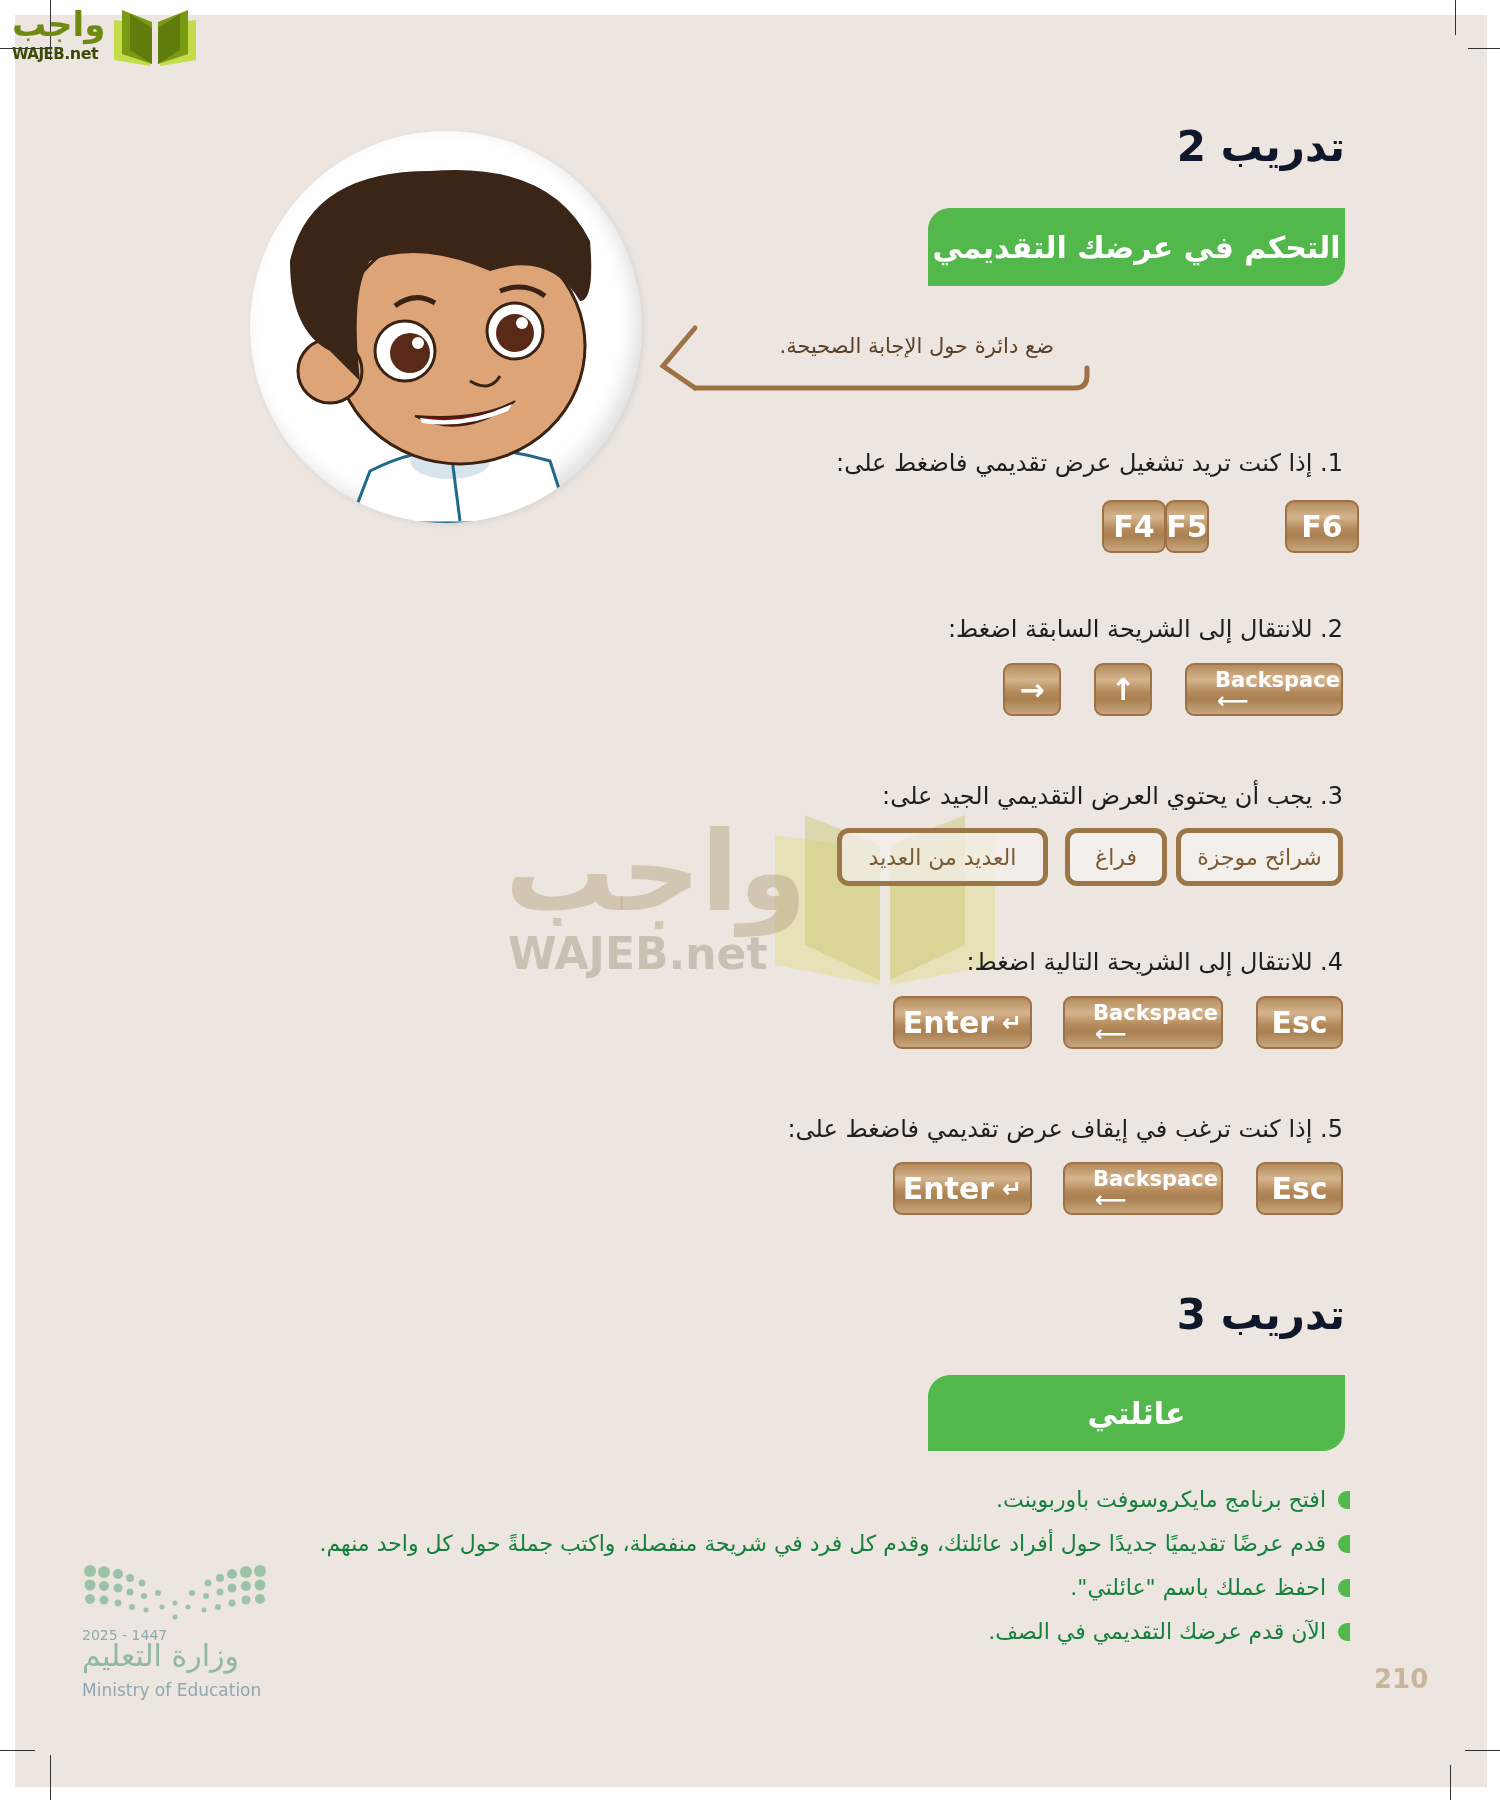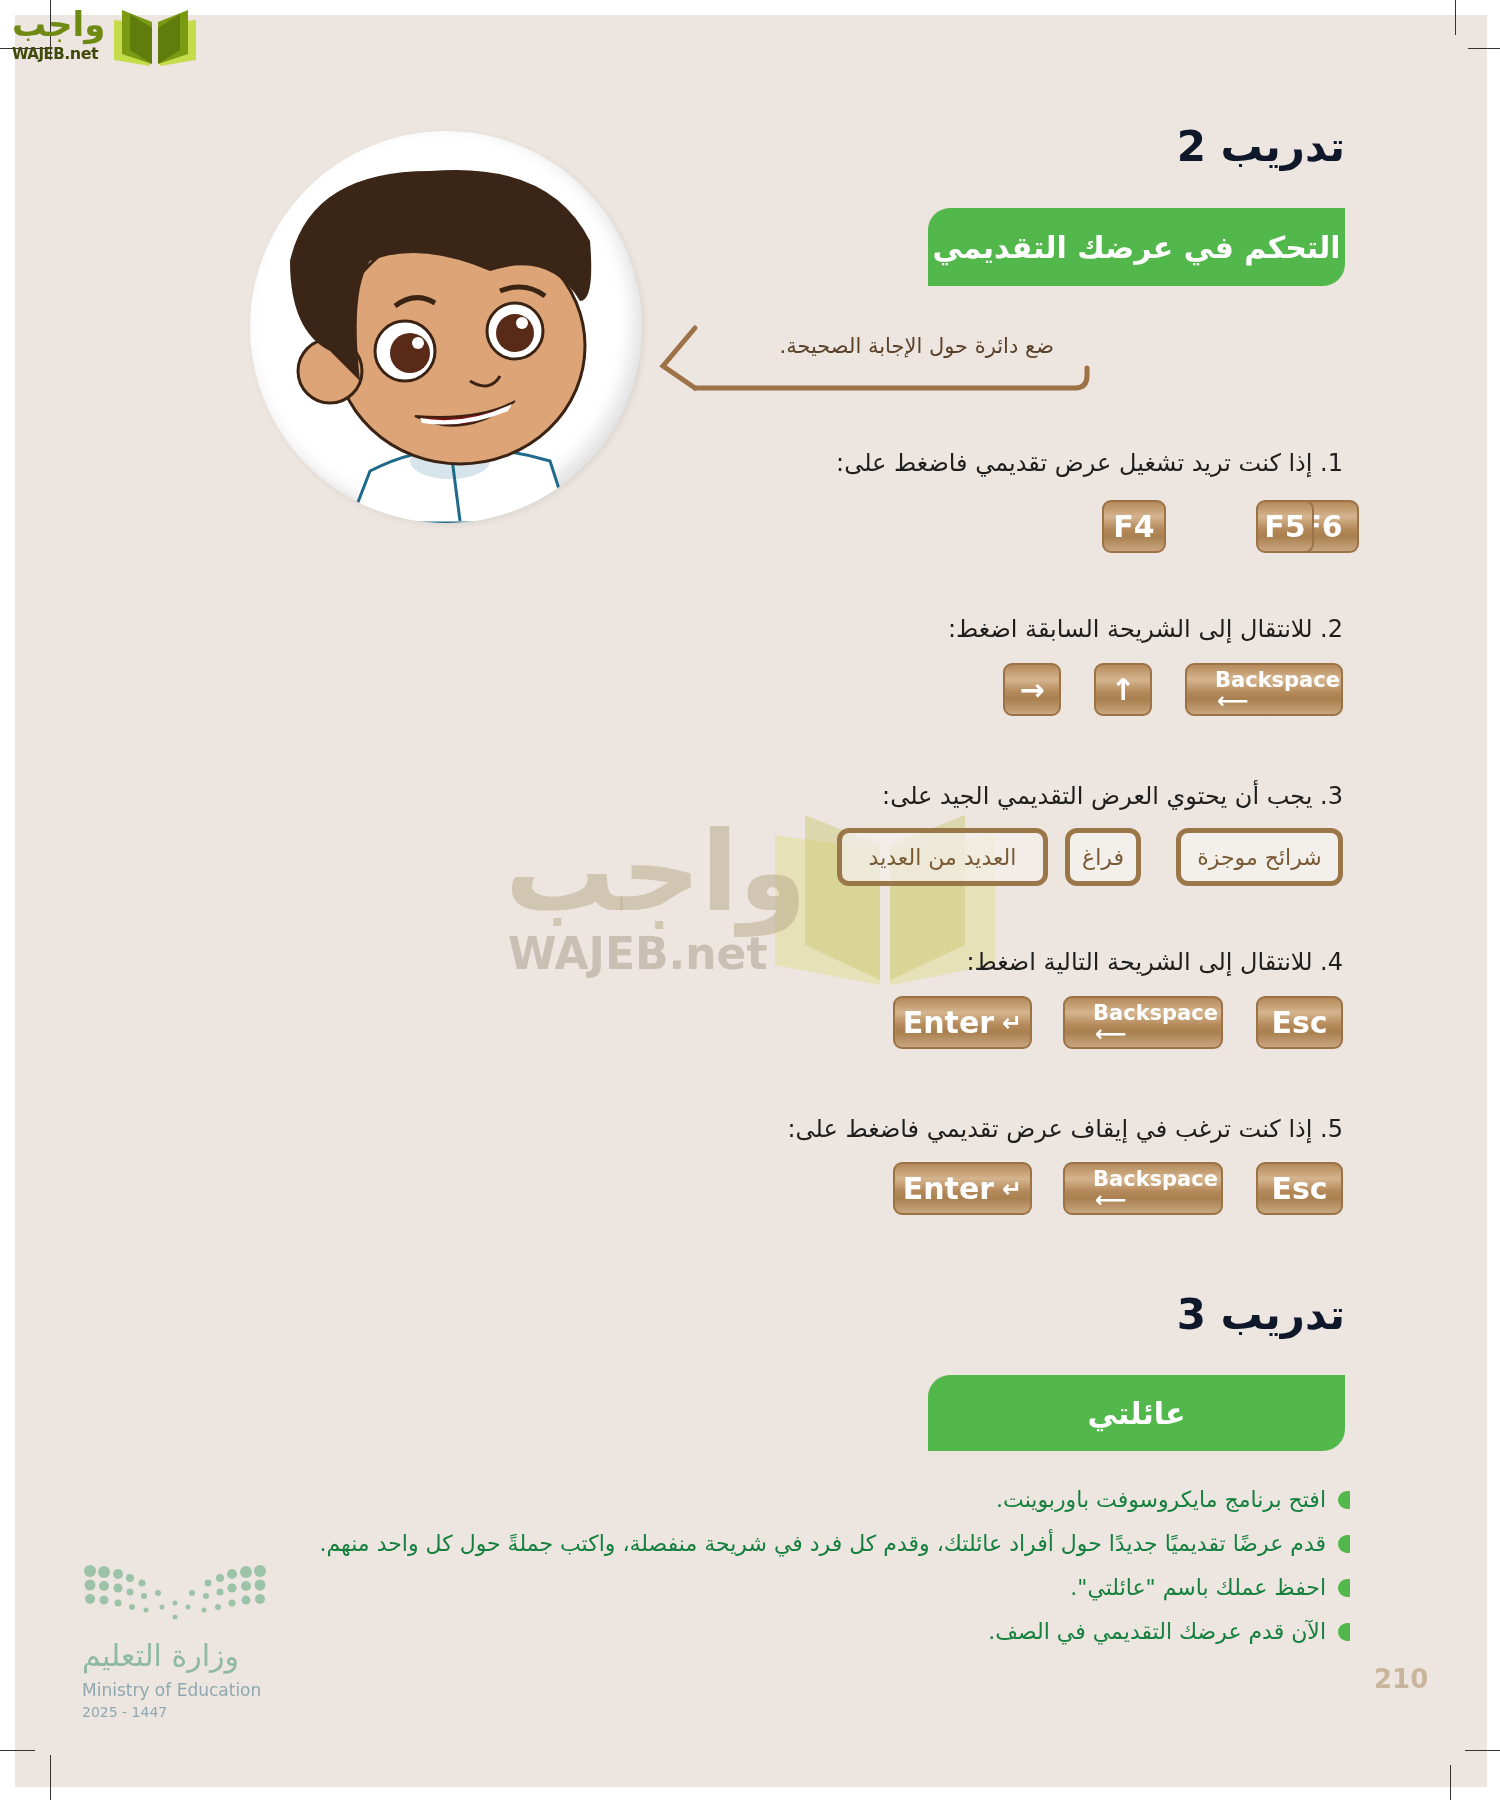--- a/index.html
+++ b/index.html
@@ -113,21 +113,21 @@
 <svg class="abs" style="left:655px;top:318px;" width="440" height="80" viewBox="0 0 440 80">
   <path d="M40 10 L8 48 L40 70" stroke="#9c7246" stroke-width="5" fill="none" stroke-linecap="round"></path>
   <path d="M40 70 L420 70 Q432 70 432 58 L432 50" stroke="#9c7246" stroke-width="5" fill="none" stroke-linecap="round"></path>
 </svg>
 <div class="abs rtl bubble-text" style="right:446px;top:334px;">ضع دائرة حول الإجابة الصحيحة.</div>
 
 <div class="abs rtl question" style="right:157px;top:449px;">1. إذا كنت تريد تشغيل عرض تقديمي فاضغط على:</div>
 <div class="key" style="left:1285px;top:500px;width:74px;">
     <span class="lbl">F6</span>
   </div>
-<div class="key" style="left:1256px;top:500px;width:58px;">
+<div class="key" style="left:1165px;top:500px;width:44px;">
     <span class="lbl">F5</span>
   </div>
 <div class="key" style="left:1102px;top:500px;width:64px;">
     <span class="lbl">F4</span>
   </div>
 
 <div class="abs rtl question" style="right:157px;top:615px;">2. للانتقال إلى الشريحة السابقة اضغط:</div>
 <div class="key bs" style="left:1185px;top:663px;width:158px;">
   <span class="lbl">Backspace</span>
   <span class="arrow">⟵</span>
@@ -143,21 +143,21 @@
   <path d="M0 20 L105 35 L105 170 L0 150 Z" fill="rgba(225,220,150,0.55)"></path>
   <path d="M220 20 L115 35 L115 170 L220 150 Z" fill="rgba(225,220,150,0.55)"></path>
   <path d="M30 0 L105 30 L105 165 L30 130 Z" fill="rgba(200,200,110,0.45)"></path>
   <path d="M190 0 L115 30 L115 165 L190 130 Z" fill="rgba(200,200,110,0.45)"></path>
 </svg>
 <div class="abs watermark-ar rtl" style="left:505px;top:808px;">واجب</div>
 <div class="abs watermark-en" style="left:508px;top:928px;">WAJEB.net</div>
 
 <div class="abs rtl question" style="right:157px;top:782px;">3. يجب أن يحتوي العرض التقديمي الجيد على:</div>
 <div class="opt" style="left:1176px;top:828px;width:167px;">شرائح موجزة</div>
-<div class="opt" style="left:1065px;top:828px;width:76px;">فراغ</div>
+<div class="opt" style="left:1065px;top:828px;width:102px;">فراغ</div>
 <div class="opt" style="left:837px;top:828px;width:211px;background:rgba(243,239,235,0.75);">العديد من العديد</div>
 
 <div class="abs rtl question" style="right:157px;top:948px;">4. للانتقال إلى الشريحة التالية اضغط:</div>
 <div class="key" style="left:1256px;top:996px;width:87px;">
     <span class="lbl">Esc</span>
   </div>
 <div class="key bs" style="left:1063px;top:996px;width:160px;">
   <span class="lbl">Backspace</span>
   <span class="arrow">⟵</span>
 </div>
@@ -234,15 +234,15 @@
       <circle cx="150" cy="40" r="3.5"></circle>
       <circle cx="136" cy="44" r="3"></circle>
       <circle cx="122" cy="47" r="2.5"></circle>
       <circle cx="106" cy="44" r="2.5"></circle>
     <circle cx="93" cy="40" r="2.5"></circle>
       <circle cx="93" cy="54" r="2.5"></circle>
   </g>
 </svg>
 <div class="abs rtl ministry-ar" style="left:82px;top:1638px;">وزارة التعليم</div>
 <div class="abs ministry-en" style="left:82px;top:1680px;">Ministry of Education</div>
-<div class="abs ministry-yr" style="left:82px;top:1704px;">2025 - 1447</div>
+<div class="abs ministry-yr" style="left:82px;top:1627px;">2025 - 1447</div>
 
 <div class="abs page-num" style="left:1374px;top:1664px;">210</div>
 
 </body></html>

